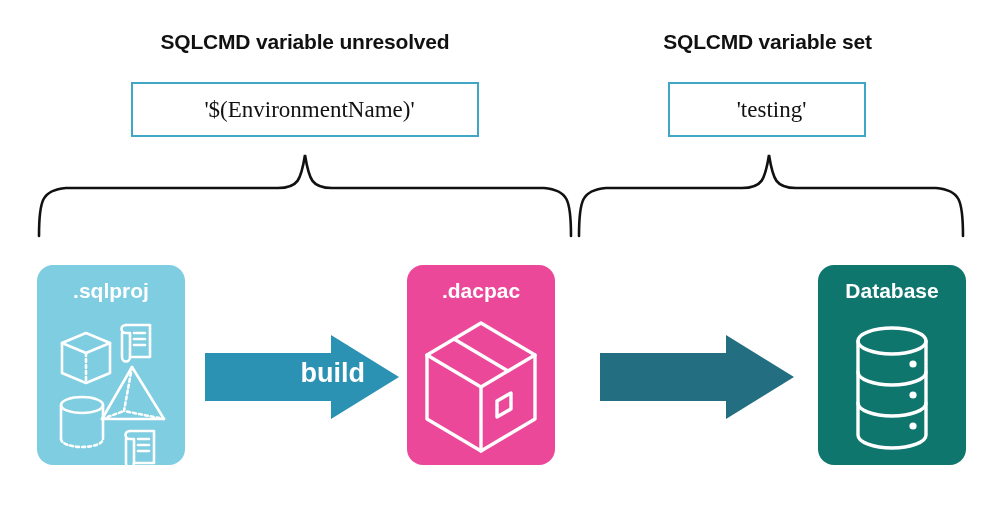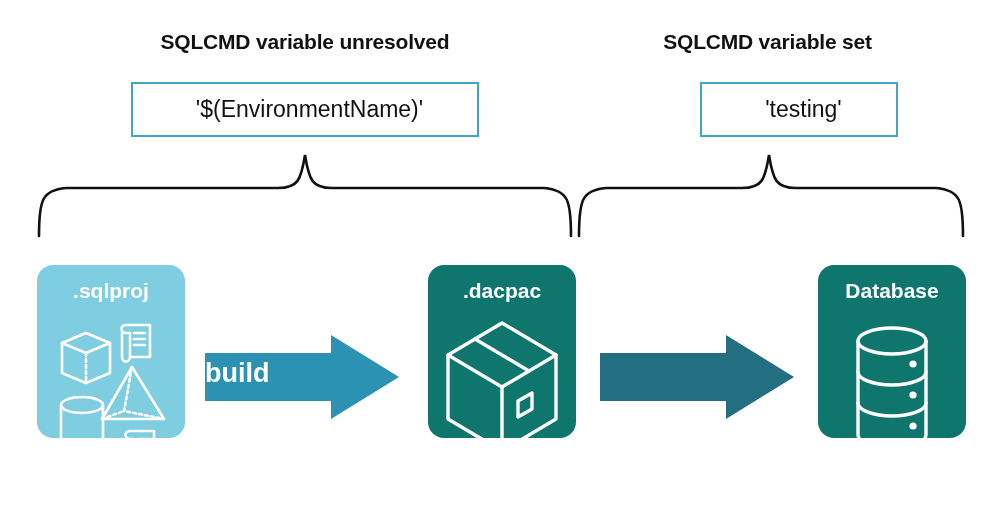--- a/index.html
+++ b/index.html
@@ -34,50 +34,50 @@
 
   
   .code-box {
     position: absolute;
     box-sizing: border-box;
     background: #ffffff;
     border: 2px solid #3fa6c6;
     display: flex;
     align-items: center;
     justify-content: center;
-    font-family: Liberation Sans, sans-serif;
+    font-family: Liberation Serif, serif;
     font-size: 23px;
     color: #111111;
     white-space: nowrap;
     padding-left: 9px;
   }
   #code-box-left  { left: 131px; top: 82px; width: 348px; height: 55px; }
-  #code-box-right { left: 668px; top: 82px; width: 198px; height: 55px; margin-left: 32px; }
+  #code-box-right { left: 668px; top: 82px; width: 198px; height: 55px; }
 
   
   #brace-layer {
     position: absolute;
     left: 0; top: 0;
     width: 1000px;
     height: 522px;
     pointer-events: none;
   }
 
   
   .stage-box {
     position: absolute;
     box-sizing: border-box;
     border-radius: 16px;
     top: 265px;
     width: 148px;
-    height: 173px;
+    height: 200px;
     text-decoration: underline;
   }
   #stage-sqlproj  { left: 37px;  background: #7fcde0; }
-  #stage-dacpac   { left: 428px; background: #0f766e; }
+  #stage-dacpac   { left: 407px; background: #ec4899; }
   #stage-database { left: 818px; background: #0f766e; }
 
   .stage-label {
     position: absolute;
     top: 14px;
     left: 0;
     width: 100%;
     text-align: center;
     font-family: "Liberation Sans", sans-serif;
     font-weight: bold;
@@ -102,21 +102,21 @@
     height: 88px;
   }
   #arrow-build  { left: 205px; }
   #arrow-deploy { left: 600px; }
   .arrow svg { display: block; }
   .arrow-label {
     position: absolute;
     left: 0;
     top: 25px;
     width: 160px;
-    text-align: left;
+    text-align: right;
     font-family: "Liberation Sans", sans-serif;
     font-weight: bold;
     font-size: 27px;
     color: #ffffff;
     white-space: nowrap;
     pointer-events: none;
   }
 </style>
 </head>
 <body>

